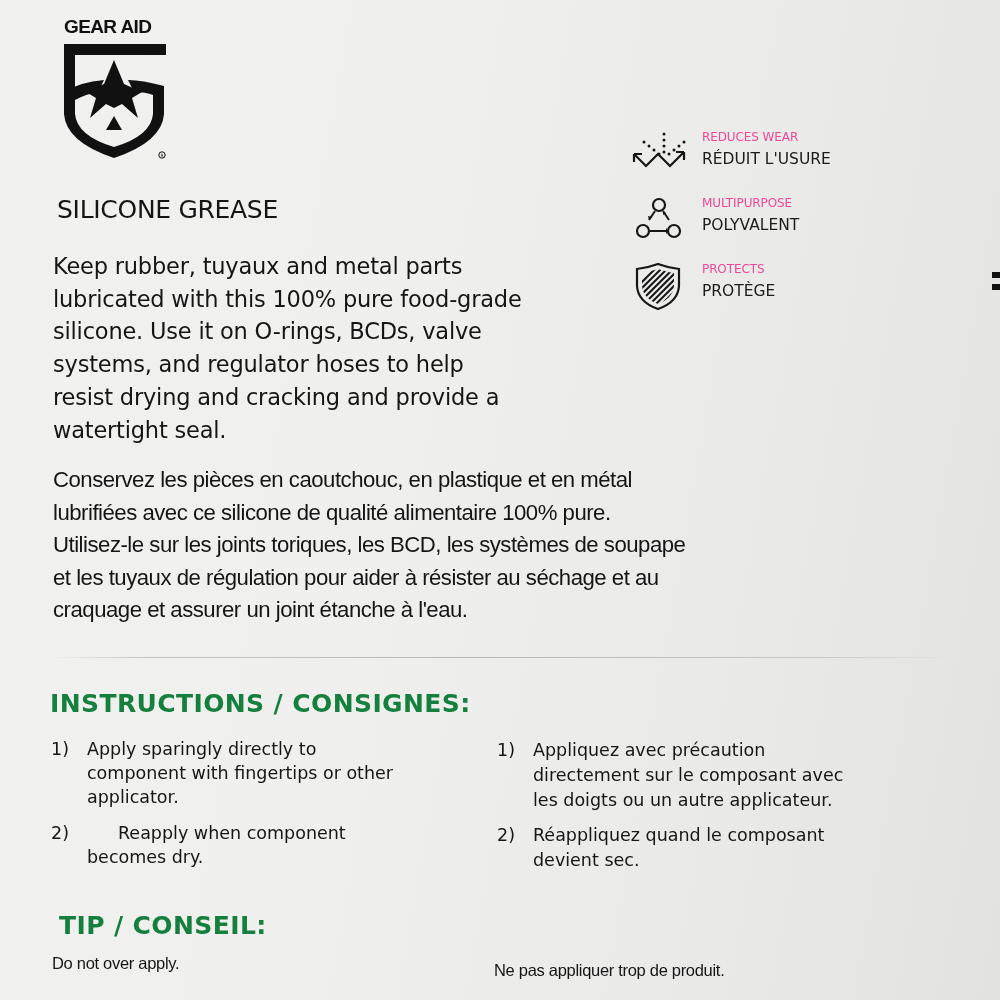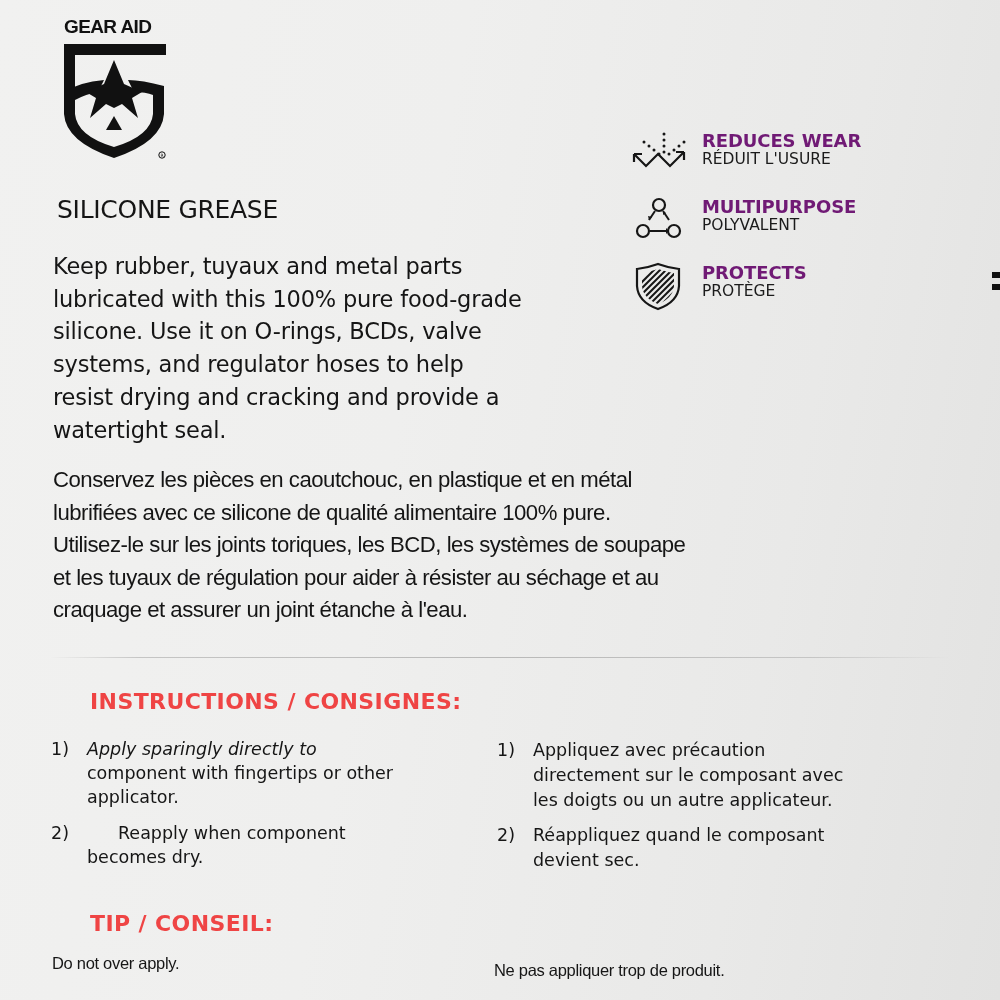--- a/index.html
+++ b/index.html
@@ -22,29 +22,29 @@
   }
   .para-fr {
     left:53px; top:464px; width:900px; font-size:22.5px; line-height:32.6px;
     letter-spacing:-0.5px; color:#151515; margin:0;
     font-family:"Liberation Sans", sans-serif; transform:scaleX(0.985); transform-origin:left;
   }
   .para-line { display:block; white-space:nowrap; }
   .feature { left:632px; width:300px; height:60px; }
   .feature .ficon { position:absolute; left:0; top:0; width:56px; height:50px; }
   .feature .fmain {
-    position:absolute; left:70px; top:0px; font-weight:700; font-size:18px;
-    letter-spacing:-0.1px; color:#701a75; white-space:nowrap;
+    position:absolute; left:70px; top:0px; font-weight:400; font-size:12px;
+    letter-spacing:-0.1px; color:#ec4899; white-space:nowrap;
   }
   .feature .fsub {
     position:absolute; left:70px; top:20px; font-size:15.5px; color:#1b1b1b; white-space:nowrap;
   }
   .divider { left:50px; top:657px; width:900px; height:1px;
     background:linear-gradient(90deg, rgba(0,0,0,0) 0%, rgba(0,0,0,0.18) 10%, rgba(0,0,0,0.22) 50%, rgba(0,0,0,0.15) 85%, rgba(0,0,0,0) 100%); }
-  .h-section { font-weight:700; font-size:22px; letter-spacing:0.4px; color:#ef4444; white-space:nowrap;margin-left:40px; }
+  .h-section { font-weight:700; font-size:25px; letter-spacing:0.4px; color:#15803d; white-space:nowrap; }
   .step { font-size:17.5px; line-height:25px; color:#161616; }
   .step .num { position:absolute; left:0; top:0; }
   .step .txt { position:absolute; left:36px; top:0; white-space:nowrap; }
   .tip-text { font-size:16.5px; color:#161616; white-space:nowrap;
     font-family:"Liberation Sans", sans-serif; letter-spacing:-0.3px; }
   .edge-mark { left:992px; width:8px; height:6px; background:#111; }
 </style>
 </head>
 <body>
 
@@ -150,21 +150,21 @@
 
 <div class="abs edge-mark" style="top:272px;"></div>
 <div class="abs edge-mark" style="top:284px;"></div>
 
 <div class="abs divider"></div>
 
 <div class="abs h-section" style="left:50px; top:689px;">INSTRUCTIONS  /  CONSIGNES:</div>
 
 <div class="abs step" style="left:51px; top:737px; width:420px; height:75px;">
   <span class="num">1)</span>
-  <span class="txt" style="top:0;font-style:italic;">Apply sparingly directly to</span>
+  <span class="txt" style="top:0;">Apply sparingly directly to</span>
   <span class="txt" style="top:24px;">component with fingertips or other</span>
   <span class="txt" style="top:48px;">applicator.</span>
 </div>
 <div class="abs step" style="left:51px; top:821px; width:420px; height:50px;">
   <span class="num">2)</span>
   <span class="txt" style="top:0;margin-left:31px;">Reapply when component</span>
   <span class="txt" style="top:24px;">becomes dry.</span>
 </div>
 
 <div class="abs step" style="left:497px; top:738px; width:420px; height:75px;">
@@ -172,15 +172,15 @@
   <span class="txt" style="top:0;">Appliquez avec précaution</span>
   <span class="txt" style="top:25px;">directement sur le composant avec</span>
   <span class="txt" style="top:50px;">les doigts ou un autre applicateur.</span>
 </div>
 <div class="abs step" style="left:497px; top:823px; width:420px; height:50px;">
   <span class="num">2)</span>
   <span class="txt" style="top:0;">Réappliquez quand le composant</span>
   <span class="txt" style="top:25px;">devient sec.</span>
 </div>
 
-<div class="abs h-section" style="left:50px; top:911px;">TIP  /  CONSEIL:</div>
+<div class="abs h-section" style="left:59px; top:911px;">TIP  /  CONSEIL:</div>
 <div class="abs tip-text" style="left:52px; top:954px;">Do not over apply.</div>
 <div class="abs tip-text" style="left:494px; top:961px;">Ne pas appliquer trop de produit.</div>
 
 </body></html>

